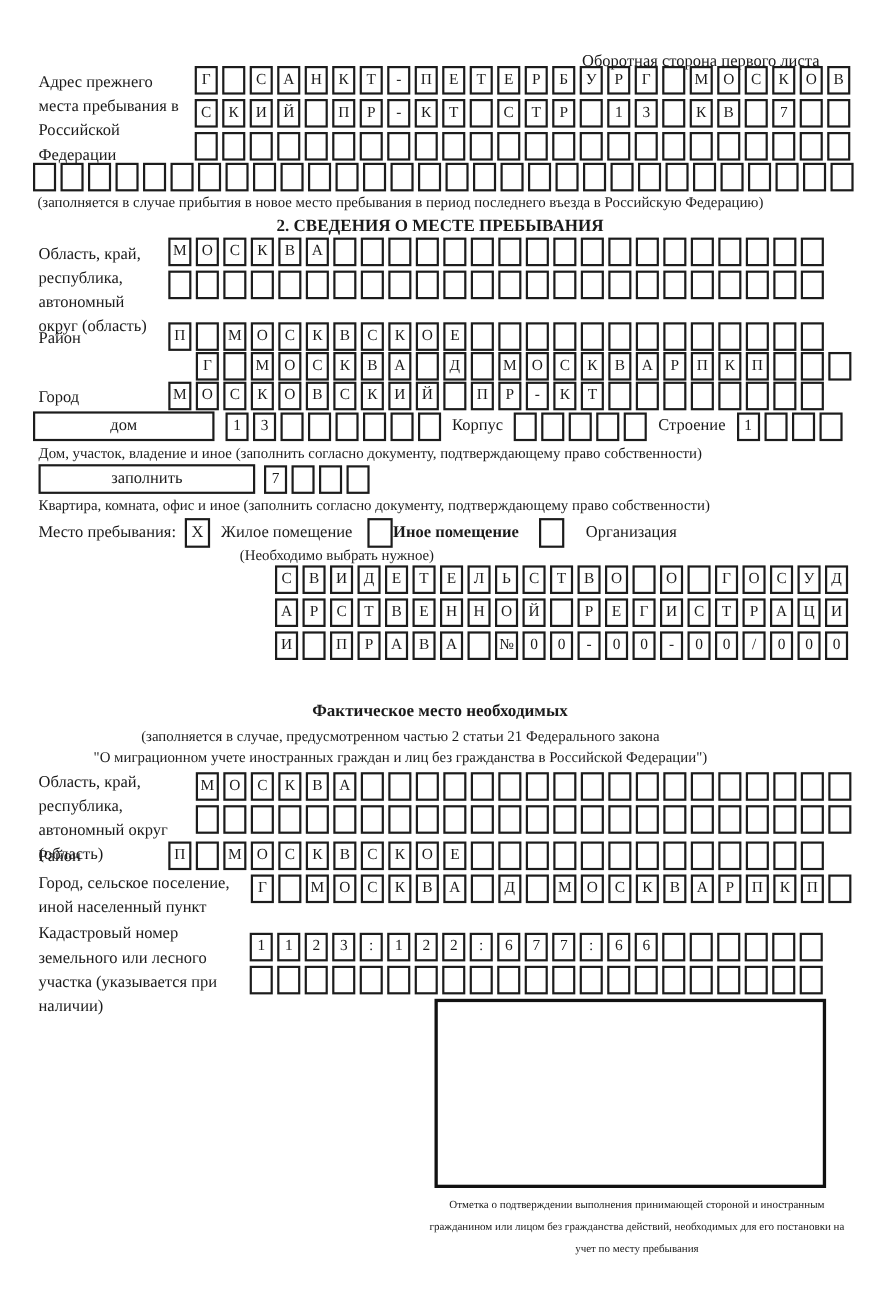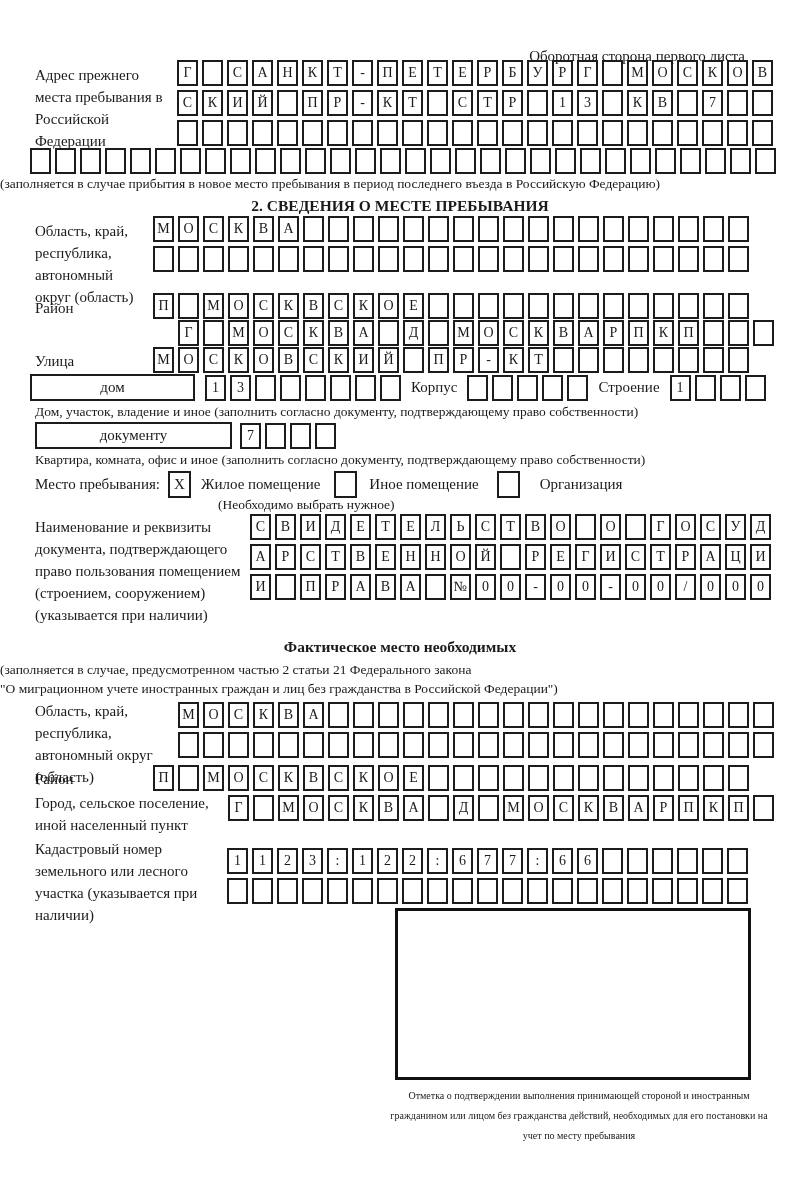--- a/index.html
+++ b/index.html
@@ -5,21 +5,21 @@
   html,body{margin:0;padding:0;background:#fff;}
   .page{position:relative;width:800px;height:1180px;background:#fff;overflow:hidden;
         font-family:"Liberation Serif","DejaVu Serif",serif;color:#1a1a1a;font-size:15px;}
   .abs{position:absolute;}
   .boxrow{display:flex;gap:4px;height:26px;margin-bottom:4px;}
   .cell{width:21px;height:26px;border:2px solid #1c1c1c;box-sizing:border-box;flex:0 0 auto;
         display:flex;align-items:center;justify-content:center;font-size:14px;overflow:hidden;}
   .lbl{line-height:22px;}
   .cap{font-size:13.5px;}
   .ttl{width:800px;left:0;text-align:center;font-weight:bold;font-size:15.5px;}
-  .center{width:728px;left:0;text-align:left;}
+  .center{width:728px;left:0;text-align:center;}
   .widebox{height:27px;border:2px solid #1c1c1c;box-sizing:border-box;flex:0 0 auto;
            display:flex;align-items:center;justify-content:center;font-size:15px;}
   .chk{width:23px;height:27px;border:2px solid #1c1c1c;box-sizing:border-box;flex:0 0 auto;
        display:flex;align-items:center;justify-content:center;font-size:15px;}
   .flexrow{display:flex;align-items:center;}
   
   .hdr{top:16px;right:55px;margin-top:32px;}
   .a-label{left:35px;top:64px;width:140px;}
   .a-rows{left:177px;top:60px;}
   .a4{left:30px;top:148px;}
@@ -34,21 +34,21 @@
   .street-label{left:35px;top:350px;}
   .street-row{left:153px;top:347px;}
   .house-row{left:30px;top:374px;}
   .dom{width:165px;margin-right:10px;}
   .inlbl{margin:0 10px;flex:0 0 auto;}
   .house-cap{left:35px;top:404px;}
   .apt-row{left:35px;top:422px;}
   .kv{width:197px;margin-right:8px;}
   .apt-cap{left:35px;top:452px;}
   .place-row{left:35px;top:471px;}
-  .ml8{margin-left:8px;} .ml10{margin-left:10px;} .ml12{margin-left:12px;}
+  .ml8{margin-left:8px;} .ml10{margin-left:10px;} .ml12{font-weight:bold;}
   .ml14{margin-left:14px;} .ml18{margin-left:18px;} .ml20{margin-left:20px;}
   .place-note{left:218px;top:497px;}
   .doc-label{left:35px;top:516px;width:215px;}
   .doc-rows{left:250px;top:514px;}
   .fact-title{top:638px;}
   .fact-cap1{top:662px;}
   .fact-cap2{top:681px;}
   .region2-label{left:35px;top:700px;width:150px;}
   .region2-rows{left:178px;top:702px;}
   .district2-label{left:35px;top:768px;}
@@ -288,21 +288,21 @@
       <span class="cell">А</span>
       <span class="cell">Р</span>
       <span class="cell">П</span>
       <span class="cell">К</span>
       <span class="cell">П</span>
       <span class="cell"></span>
       <span class="cell"></span>
       <span class="cell"></span>
     </div>
 
-  <div class="abs street-label lbl">Улица</div>
+  <div class="abs street-label lbl">Город</div>
   <div class="abs street-row boxrow">
       <span class="cell">М</span>
       <span class="cell">О</span>
       <span class="cell">С</span>
       <span class="cell">К</span>
       <span class="cell">О</span>
       <span class="cell">В</span>
       <span class="cell">С</span>
       <span class="cell">К</span>
       <span class="cell">И</span>
@@ -347,42 +347,41 @@
     <div class="boxrow" style="margin-bottom:0">
         <span class="cell">1</span>
         <span class="cell"></span>
         <span class="cell"></span>
         <span class="cell"></span>
       </div>
   </div>
   <div class="abs house-cap cap">Дом, участок, владение и иное (заполнить согласно документу, подтверждающему право собственности)</div>
 
   <div class="abs apt-row flexrow">
-    <div class="widebox kv">документу</div>
+    <div class="widebox kv">заполнить</div>
     <div class="boxrow" style="margin-bottom:0">
         <span class="cell">7</span>
         <span class="cell"></span>
         <span class="cell"></span>
         <span class="cell"></span>
       </div>
   </div>
   <div class="abs apt-cap cap">Квартира, комната, офис и иное (заполнить согласно документу, подтверждающему право собственности)</div>
 
   <div class="abs place-row flexrow">
     <span>Место пребывания:</span>
     <span class="chk ml8">X</span>
     <span class="ml10">Жилое помещение</span>
     <span class="chk ml14"></span>
     <span class="ml12">Иное помещение</span>
     <span class="chk ml18"></span>
     <span class="ml20">Организация</span>
   </div>
   <div class="abs place-note cap">(Необходимо выбрать нужное)</div>
 
-  <div class="abs doc-label lbl">Наименование и реквизиты документа, подтверждающего право пользования помещением (строением, сооружением) (указывается при наличии)</div>
   <div class="abs doc-rows">
     <div class="boxrow">
         <span class="cell">С</span>
         <span class="cell">В</span>
         <span class="cell">И</span>
         <span class="cell">Д</span>
         <span class="cell">Е</span>
         <span class="cell">Т</span>
         <span class="cell">Е</span>
         <span class="cell">Л</span>

